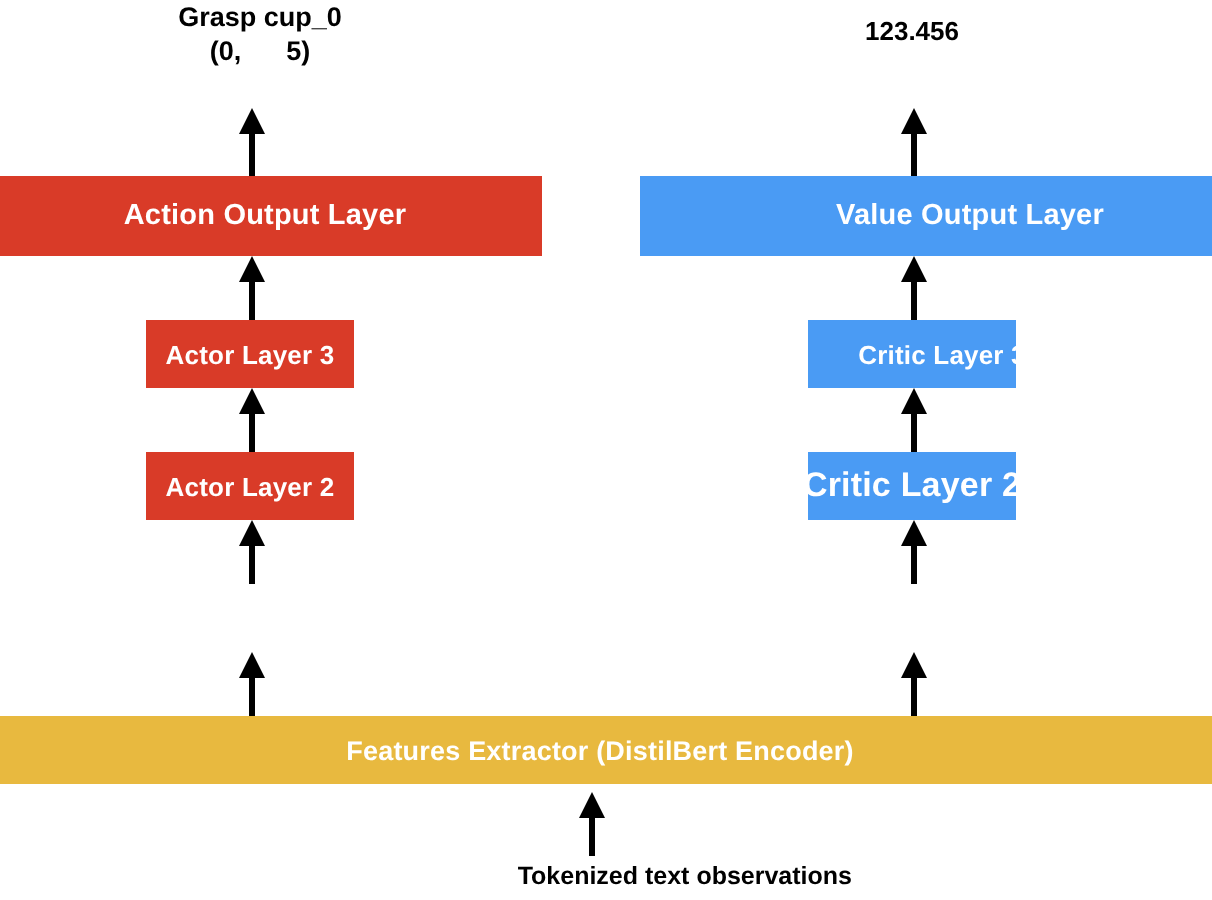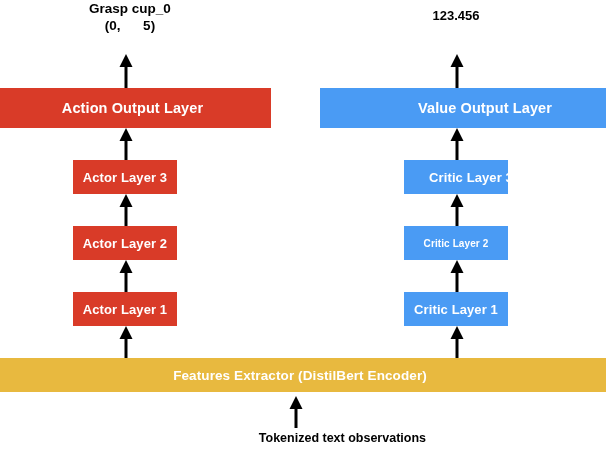--- a/index.html
+++ b/index.html
@@ -55,21 +55,21 @@
 
   
   #action-output-layer { left: -6px;  top: 88px;  width: 277px; height: 40px; font-size: 14.5px; }
   #value-output-layer  { left: 320px; top: 88px;  width: 330px; height: 40px; font-size: 14.5px; }
 
   #actor-layer-3  { left: 73px;  top: 160px; width: 104px; height: 34px; font-size: 13px; }
   #actor-layer-2  { left: 73px;  top: 226px; width: 104px; height: 34px; font-size: 13px; }
   #actor-layer-1  { left: 73px;  top: 292px; width: 104px; height: 34px; font-size: 13px; }
 
   #critic-layer-3 { left: 404px; top: 160px; width: 104px; height: 34px; font-size: 13px; padding-left: 30px; }
-  #critic-layer-2 { left: 404px; top: 226px; width: 104px; height: 34px; font-size: 10px; }
+  #critic-layer-2 { left: 404px; top: 226px; width: 104px; height: 34px; font-size: 17px; }
   #critic-layer-1 { left: 404px; top: 292px; width: 104px; height: 34px; font-size: 13px; }
 
   #features-extractor { left: -6px; top: 358px; width: 612px; height: 34px; font-size: 13.5px; }
 
   
   #action-label  { left: 45px;  top: 1px;   width: 170px; font-size: 13.5px; }
   #value-label   { left: 386px; top: 8px;   width: 140px; font-size: 13px; text-align: center; }
   #input-label   { left: 186px; top: 431px; width: 240px; font-size: 12.5px; text-align: right; }
 </style>
 </head>
@@ -143,23 +143,21 @@
     </svg>
   </div>
 
   <div class="arrow" style="left:447px; top:260px;">
     <svg width="20" height="32" viewBox="0 0 20 32">
       <line x1="10" y1="32" x2="10" y2="9" stroke="#000" stroke-width="3"></line>
       <polygon points="10,0 3.5,13 16.5,13" fill="#000"></polygon>
     </svg>
   </div>
 
-  <div class="node node-red" id="actor-layer-1">Actor Layer 1</div>
 
-  <div class="node node-blue" id="critic-layer-1">Critic Layer 1</div>
 
   <div class="arrow" style="left:116px; top:326px;">
     <svg width="20" height="32" viewBox="0 0 20 32">
       <line x1="10" y1="32" x2="10" y2="9" stroke="#000" stroke-width="3"></line>
       <polygon points="10,0 3.5,13 16.5,13" fill="#000"></polygon>
     </svg>
   </div>
 
   <div class="arrow" style="left:447px; top:326px;">
     <svg width="20" height="32" viewBox="0 0 20 32">

